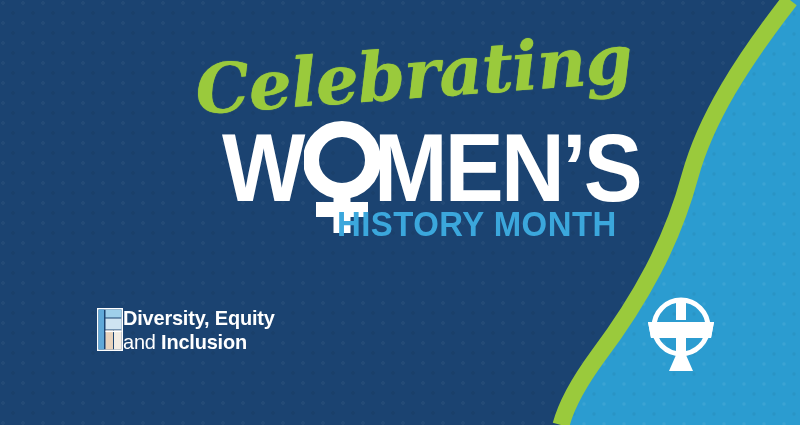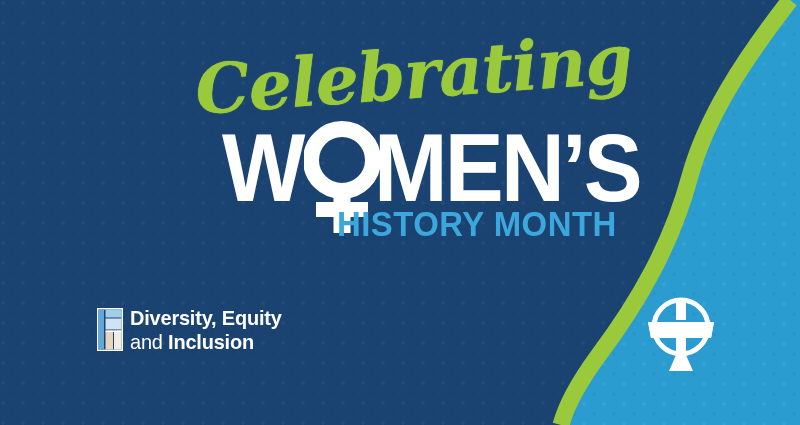--- a/index.html
+++ b/index.html
@@ -86,21 +86,20 @@
     transform-origin:left top;
     white-space:nowrap;
   }
 
   
   .dei{
     position:absolute;
     left:97px;top:306px;
     display:flex;
     align-items:flex-start;
-    gap:7px;
   }
   .dei-mark{
     width:26px;height:43px;
     flex:0 0 26px;
     margin-top:2px;
   }
   .dei-text{
     display:flex;flex-direction:column;
     line-height:1.0;
     padding-top:1px;

